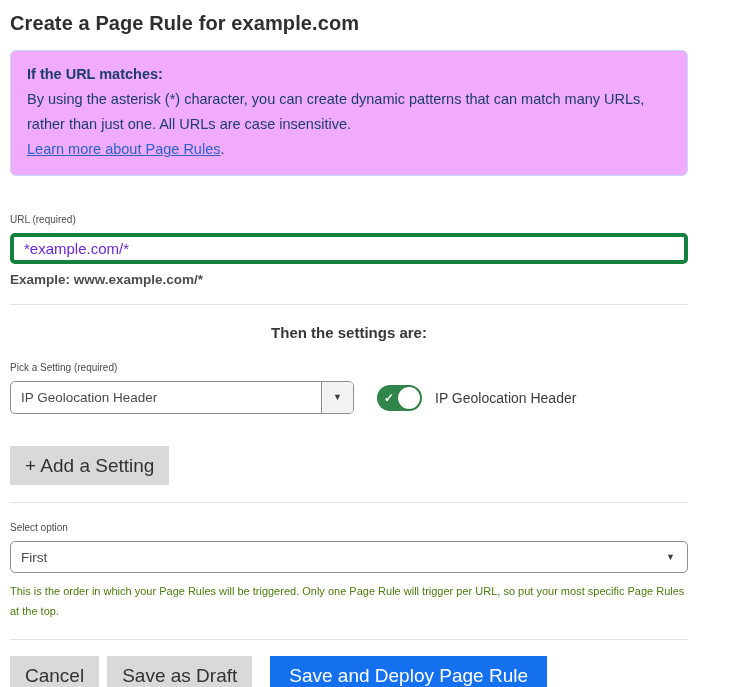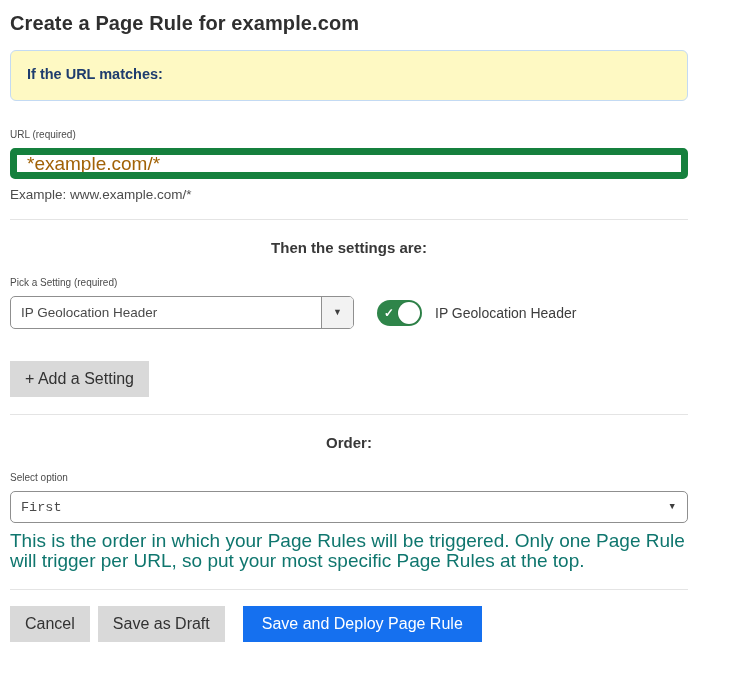--- a/index.html
+++ b/index.html
@@ -16,57 +16,58 @@
   }
   .page-title {
     font-size: 20px;
     font-weight: bold;
     color: #2f2f2f;
     margin: 0 0 15px 0;
     letter-spacing: 0.1px;
   }
   
   .info-box {
-    background: #fef9c3;
+    background: #f0abfc;
     border: 1px solid #c3daf3;
     border-radius: 6px;
     padding: 11px 16px 13px 16px;
     font-size: 14.5px;
     line-height: 25px;
     color: #1e3c6e;
-    margin-bottom: 28px;
+    margin-bottom: 38px;
   }
   .info-heading { font-weight: bold; }
   .info-link {
     color: #2e62c8;
     text-decoration: underline;
     cursor: pointer;
   }
   
   .field-label {
     display: block;
     font-size: 10px;
     color: #4c4c4c;
     margin-bottom: 8px;
   }
   .text-input {
     width: 100%;
     height: 31px;
-    border: 7px solid #15803d;
+    border: 4px solid #15803d;
     border-radius: 5px;
     padding: 0 10px;
-    font-size: 19px;
-    color: #a16207;
+    font-size: 15px;
+    color: #6d28d9;
     font-family: inherit;
     outline: none;
   }
   .helper-text {
     font-size: 13.5px;
     color: #4c4c4c;
     margin-top: 8px;
+    font-weight: bold;
   }
   .divider {
     border: none;
     border-top: 1px solid #e4e4e4;
     margin: 17px 0 19px 0;
   }
   .section-heading {
     font-size: 15px;
     font-weight: bold;
     color: #383838;
@@ -140,63 +141,65 @@
   .toggle-label {
     margin-left: 13px;
     font-size: 14px;
     color: #3d3d3d;
   }
   
   .btn {
     border: none;
     border-radius: 0;
     font-family: inherit;
-    font-size: 16px;
+    font-size: 19px;
     cursor: pointer;
     line-height: 1;
   }
   .btn-gray {
     background: #d9d9d9;
     color: #323232;
     padding: 10px 15px;
   }
   .btn-blue {
     background: #1570ef;
     color: #ffffff;
     padding: 10px 19px;
   }
   .add-setting-btn { margin-top: 32px; }
   
-  .order-select { width: 100%; height: 32px; font-family: Liberation Mono, monospace; }
+  .order-select { width: 100%; height: 32px; }
   .order-select .select-value { padding-right: 6px; }
   .order-caret {
     display: flex;
     align-items: center;
     padding-right: 12px;
   }
   .order-helper {
-    font-size: 19px;
-    color: #0f766e;
+    font-size: 11px;
+    color: #4d7c0f;
     line-height: 20px;
     margin-top: 8px;
     max-width: 720px;
   }
   .footer-divider { margin: 18px 0 16px 0; }
   .footer-actions { display: flex; align-items: center; gap: 8px; }
   .footer-actions .btn-blue { margin-left: 10px; }
 </style>
 </head>
 <body>
 
 <div class="page">
 
   <h1 class="page-title">Create a Page Rule for example.com</h1>
 
   <div class="info-box">
     <div class="info-heading">If the URL matches:</div>
+    <div>By using the asterisk (*) character, you can create dynamic patterns that can match many URLs, rather than just one. All URLs are case insensitive.</div>
+    <div><span class="info-link">Learn more about Page Rules</span><span>.</span></div>
   </div>
 
   <label class="field-label">URL (required)</label>
   <input class="text-input" type="text" value="*example.com/*" style="">
   <div class="helper-text">Example: www.example.com/*</div>
 
   <hr class="divider">
 
   <h2 class="section-heading">Then the settings are:</h2>
 
@@ -213,21 +216,20 @@
       <span class="toggle-check">✓</span>
       <span class="toggle-knob"></span>
     </div>
     <span class="toggle-label">IP Geolocation Header</span>
   </div>
 
   <button class="btn btn-gray add-setting-btn">+ Add a Setting</button>
 
   <hr class="divider">
 
-  <h2 class="section-heading">Order:</h2>
 
   <label class="field-label">Select option</label>
 
   <div class="select-box order-select">
     <div class="select-value">First</div>
     <div class="order-caret">
       <span class="caret">▼</span>
     </div>
   </div>
 

